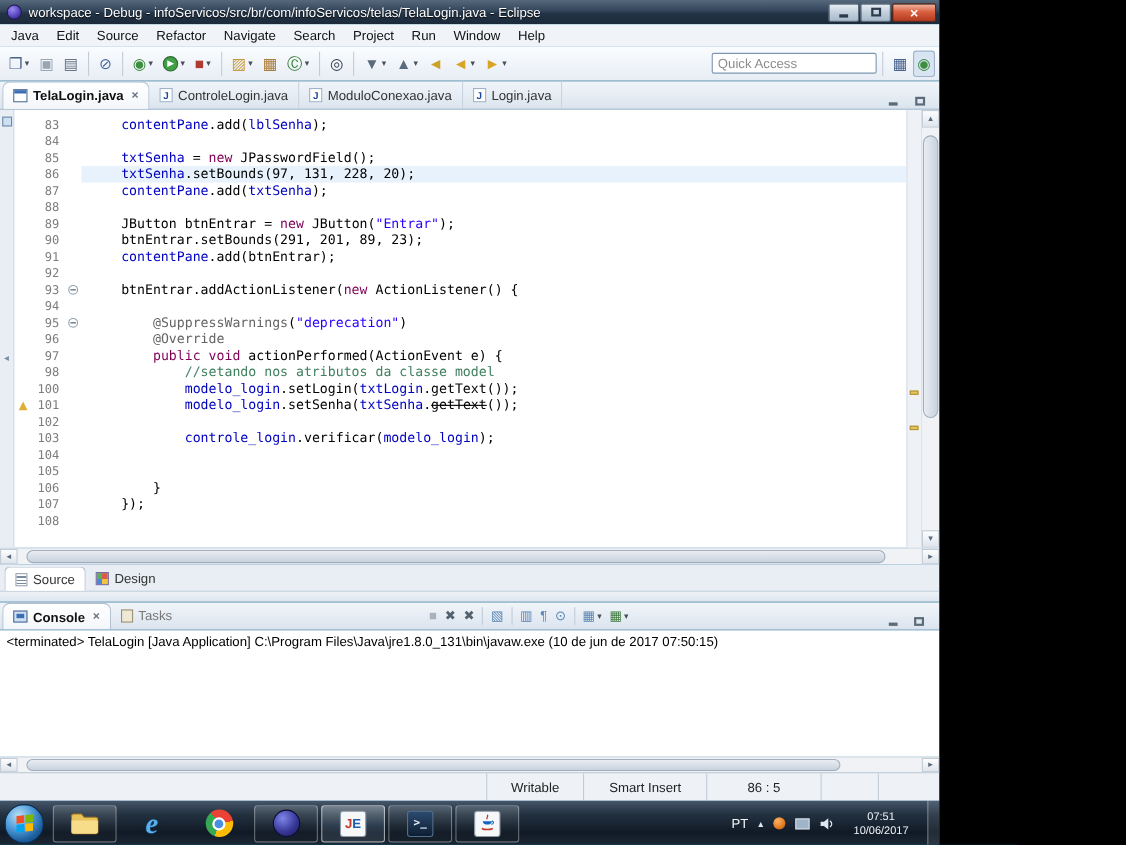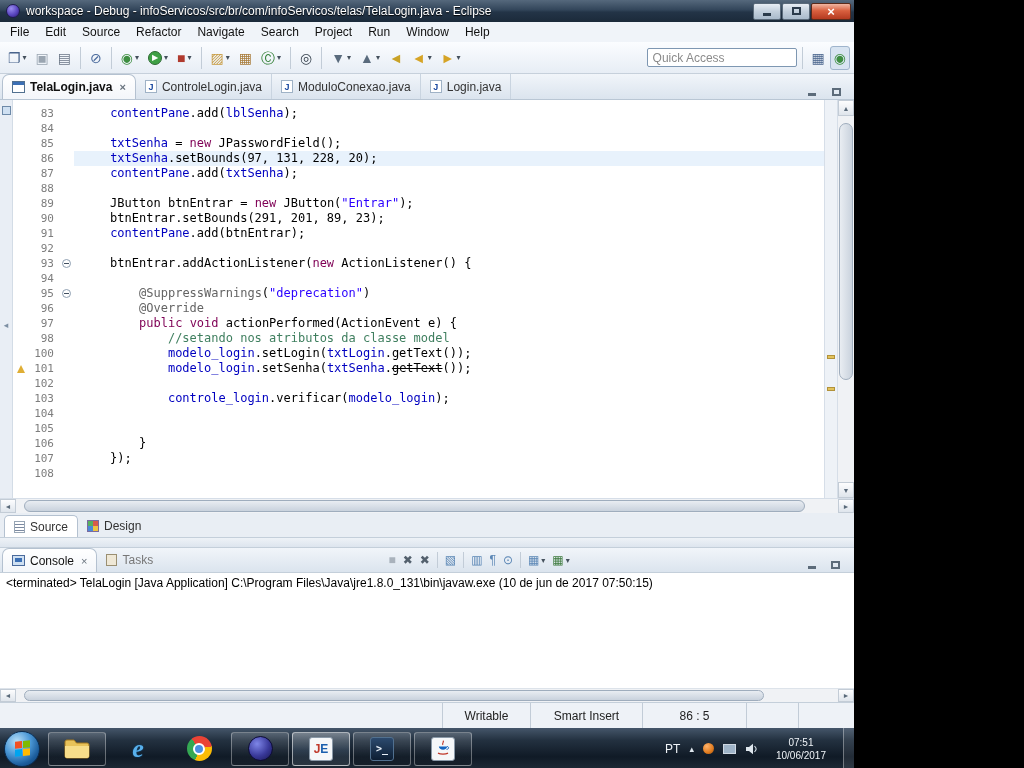--- a/index.html
+++ b/index.html
@@ -99,21 +99,21 @@
 .sdtab.active{background:#fff;border:1px solid #b4c1d0;border-bottom:none;border-radius:5px 5px 0 0}
 .icon-source{width:11px;height:12px;border:1px solid #98a6b5;background-image:repeating-linear-gradient(#fff 0 2px,#7c8aa0 2px 3px)}
 .icon-design{width:12px;height:12px;border:1px solid #7a6aa0;background:conic-gradient(#d95b4a 0 25%,#f0c440 0 50%,#4a8ad9 0 75%,#58b060 0)}
 .sash{flex:0 0 9px;background:linear-gradient(#eef2f7,#dde5ee)}
 
 
 .console-header{flex:0 0 25px;display:flex;align-items:flex-end;background:linear-gradient(#f1f5fa,#dbe4ee);
   border-top:1px solid #c4cfda;border-bottom:1px solid #c4cfda;padding:0 2px}
 .ctab{display:flex;align-items:center;gap:5px;height:24px;padding:0 9px;font-size:12px;color:#777}
 .ctab.active{background:linear-gradient(#fff,#f3f6fa);border:1px solid #b4c1d0;border-bottom:none;
-  border-radius:7px 7px 0 0;color:#111;font-weight:normal}
+  border-radius:7px 7px 0 0;color:#111;font-weight:bold}
 .icon-console{width:13px;height:11px;border:1px solid #4a6a9c;background:#cfe0f2;position:relative}
 .icon-console::after{content:"";position:absolute;left:2px;top:2px;right:2px;bottom:3px;background:#3b6fb5}
 .icon-tasks{width:11px;height:12px;border:1px solid #9a8f72;background:#efe8d6}
 .c-toolbar{margin-left:auto;display:flex;align-items:center;gap:1px;padding-bottom:2px}
 .c-toolbar .tbsep{height:16px;margin:0 3px}
 .ct-btn{display:flex;align-items:center;height:20px;padding:0 3px;border-radius:3px}
 .ct-btn .glyph{font-size:12px;line-height:1}
 .console-body{flex:0 0 115px;background:#fff;font-size:12px;color:#000;padding:3px 6px;overflow:hidden}
 .console-hscroll{flex:0 0 14px;display:flex;background:#f0f2f5;border-top:1px solid #dde3ea}
 
@@ -178,21 +178,21 @@
           <span class="min-glyph"></span>
         </span>
       <span class="wb">
           <span class="max-glyph"></span>
         </span>
       <span class="wb close">×</span>
     </span>
   </div>
 
   <div class="menubar">
-      <div class="menu-item">File</div>
+      <div class="menu-item">Java</div>
       <div class="menu-item">Edit</div>
       <div class="menu-item">Source</div>
       <div class="menu-item">Refactor</div>
       <div class="menu-item">Navigate</div>
       <div class="menu-item">Search</div>
       <div class="menu-item">Project</div>
       <div class="menu-item">Run</div>
       <div class="menu-item">Window</div>
       <div class="menu-item">Help</div>
     </div>

